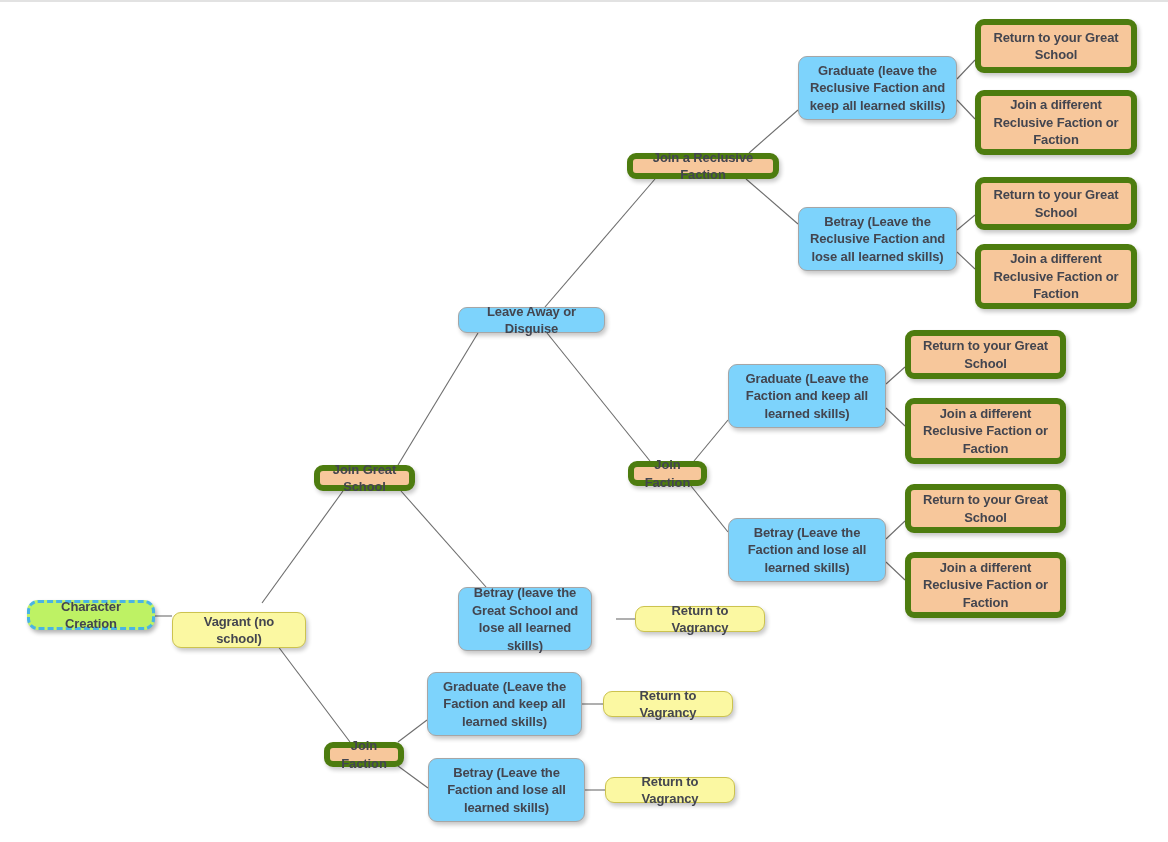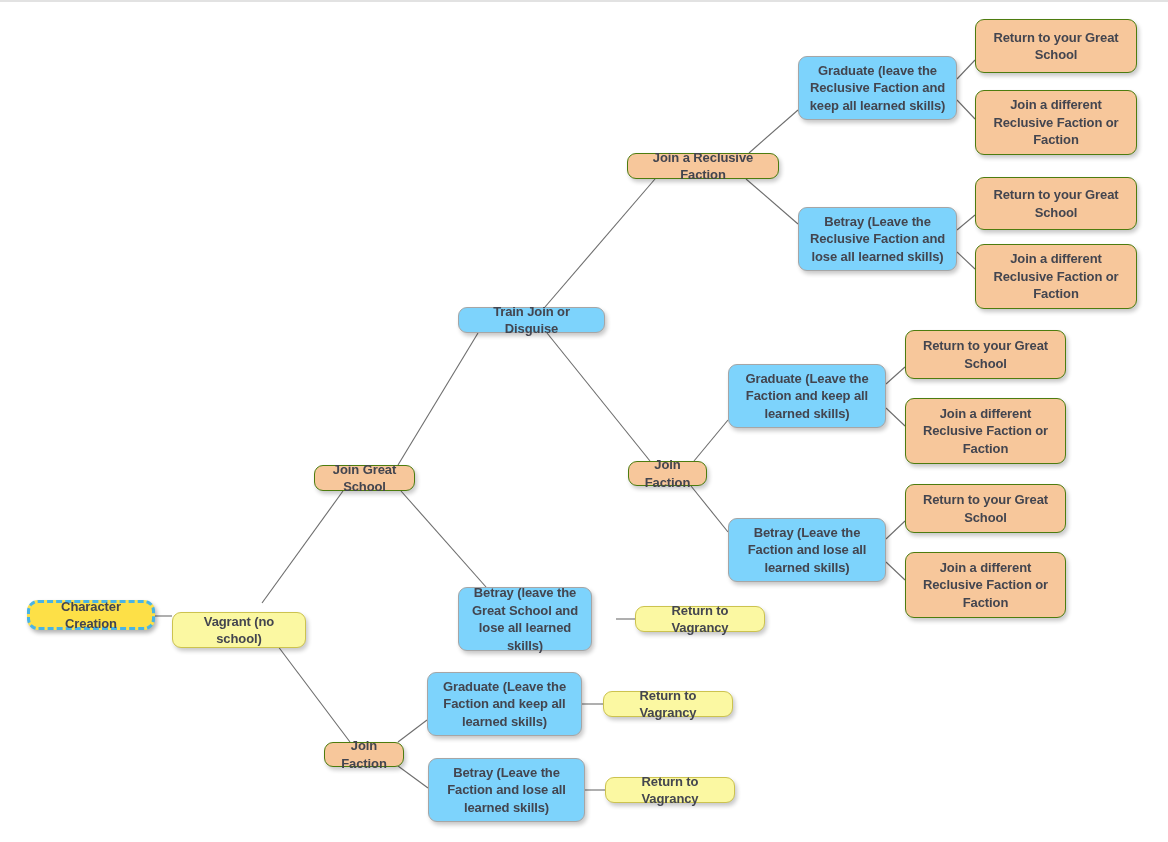--- a/index.html
+++ b/index.html
@@ -44,32 +44,32 @@
     padding: 3px 7px;
     box-shadow: 2px 3px 4px rgba(0,0,0,0.22);
     cursor: default;
   }
   .node .label {
     display: block;
     width: 100%;
   }
   .node.orange {
     background: #f7c79b;
-    border: 1px solid #4d7c0f;
+    border: 6px solid #4d7c0f;
   }
   .node.gray {
     background: #7dd3fc;
     border: 1px solid #a6a6a6;
   }
   .node.yellow {
     background: #fbf8a2;
     border: 1px solid #ccc34f;
   }
   .node.root {
-    background: #fde047;
+    background: #bef264;
     border: 3px dashed #49b4e4;
     border-radius: 11px;
     box-shadow: 2px 3px 4px rgba(0,0,0,0.30);
   }
   .node.root .label {
     font-size: 13px;
   }
 </style>
 </head>
 <body>
@@ -105,21 +105,21 @@
       <div class="node root" style="left: 27px; top: 598px; width: 128px; height: 30px;">
         <span class="label">Character Creation</span>
       </div>
       <div class="node yellow" style="left: 172px; top: 610px; width: 134px; height: 36px;">
         <span class="label">Vagrant (no school)</span>
       </div>
       <div class="node orange" style="left: 314px; top: 463px; width: 101px; height: 26px;">
         <span class="label">Join Great School</span>
       </div>
       <div class="node gray" style="left: 458px; top: 305px; width: 147px; height: 26px;">
-        <span class="label">Train Join or Disguise</span>
+        <span class="label">Leave Away or Disguise</span>
       </div>
       <div class="node orange" style="left: 627px; top: 151px; width: 152px; height: 26px;">
         <span class="label">Join a Reclusive Faction</span>
       </div>
       <div class="node gray" style="left: 798px; top: 54px; width: 159px; height: 64px;">
         <span class="label">Graduate (leave the Reclusive Faction and keep all learned skills)</span>
       </div>
       <div class="node orange" style="left: 975px; top: 17px; width: 162px; height: 54px;">
         <span class="label">Return to your Great School</span>
       </div>

